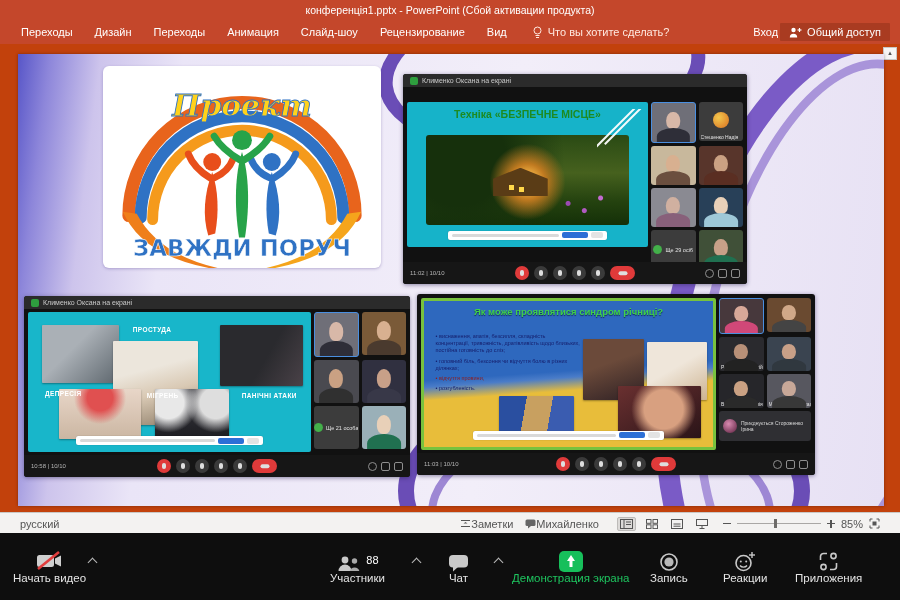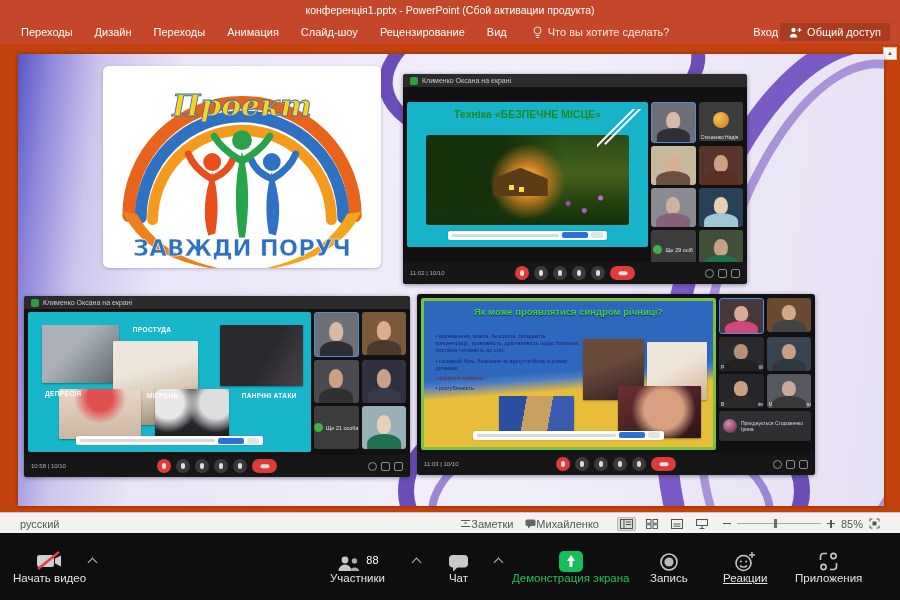--- a/index.html
+++ b/index.html
@@ -565,21 +565,21 @@
   <div class="mb-item" style="left:650px;top:15px;">
     <span class="mb-icon">
       <svg width="20" height="20" viewBox="0 0 20 20">
         <circle cx="10" cy="10" r="8" fill="none" stroke="#c9c9c9" stroke-width="1.6"></circle>
         <circle cx="10" cy="10" r="4.6" fill="#b9b9b9"></circle>
       </svg>
     </span>
     <span>Запись</span>
   </div>
 
-  <div class="mb-item" style="left:723px;top:15px;text-decoration:underline;">
+  <div class="mb-item" style="left:723px;top:15px;">
     <span class="mb-icon">
       <svg width="22" height="21" viewBox="0 0 22 21">
         <circle cx="9.5" cy="12" r="7.5" fill="none" stroke="#c9c9c9" stroke-width="1.6"></circle>
         <circle cx="6.8" cy="10.5" r="1" fill="#c9c9c9"></circle>
         <circle cx="12.2" cy="10.5" r="1" fill="#c9c9c9"></circle>
         <path d="M6,14.5 a4.5,4.5 0 0 0 7,0" fill="none" stroke="#c9c9c9" stroke-width="1.4"></path>
         <line x1="18" y1="1" x2="18" y2="7" stroke="#c9c9c9" stroke-width="1.4"></line>
         <line x1="15" y1="4" x2="21" y2="4" stroke="#c9c9c9" stroke-width="1.4"></line>
       </svg>
     </span>

